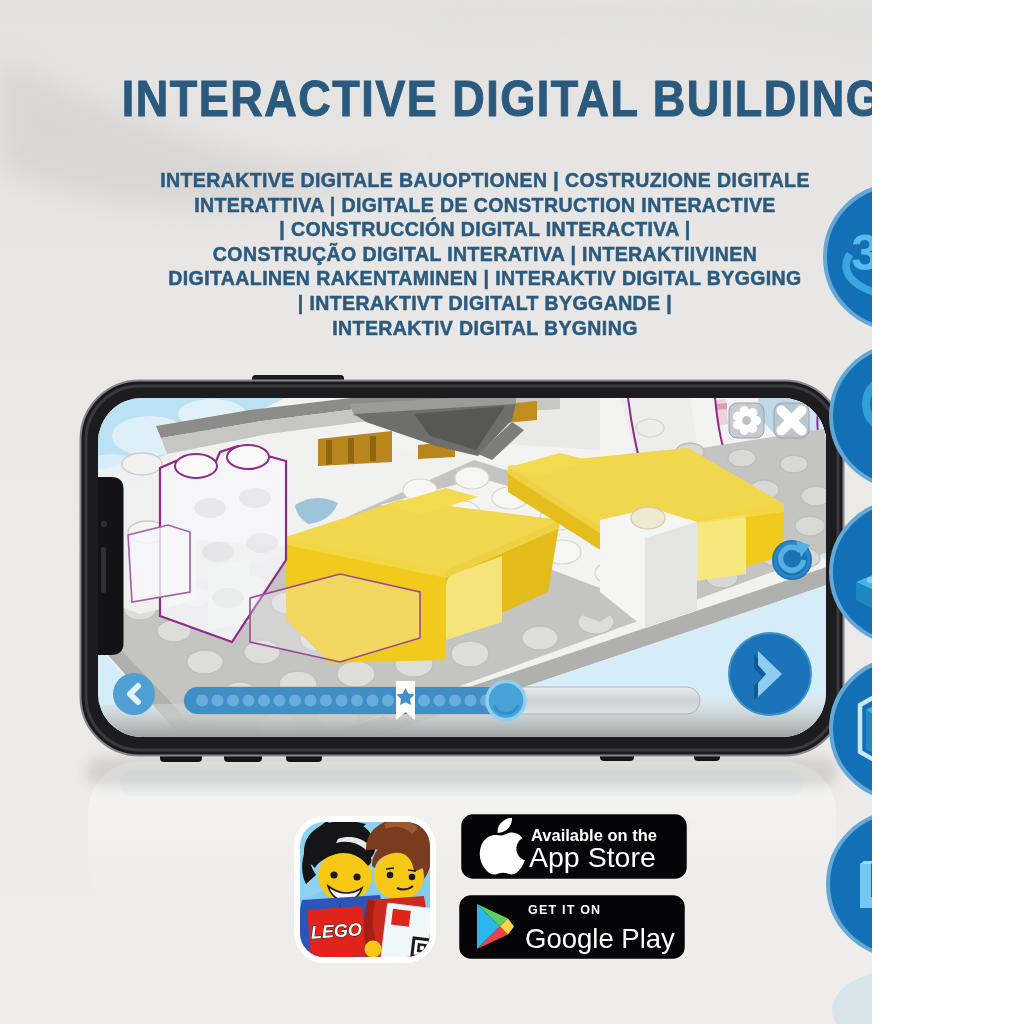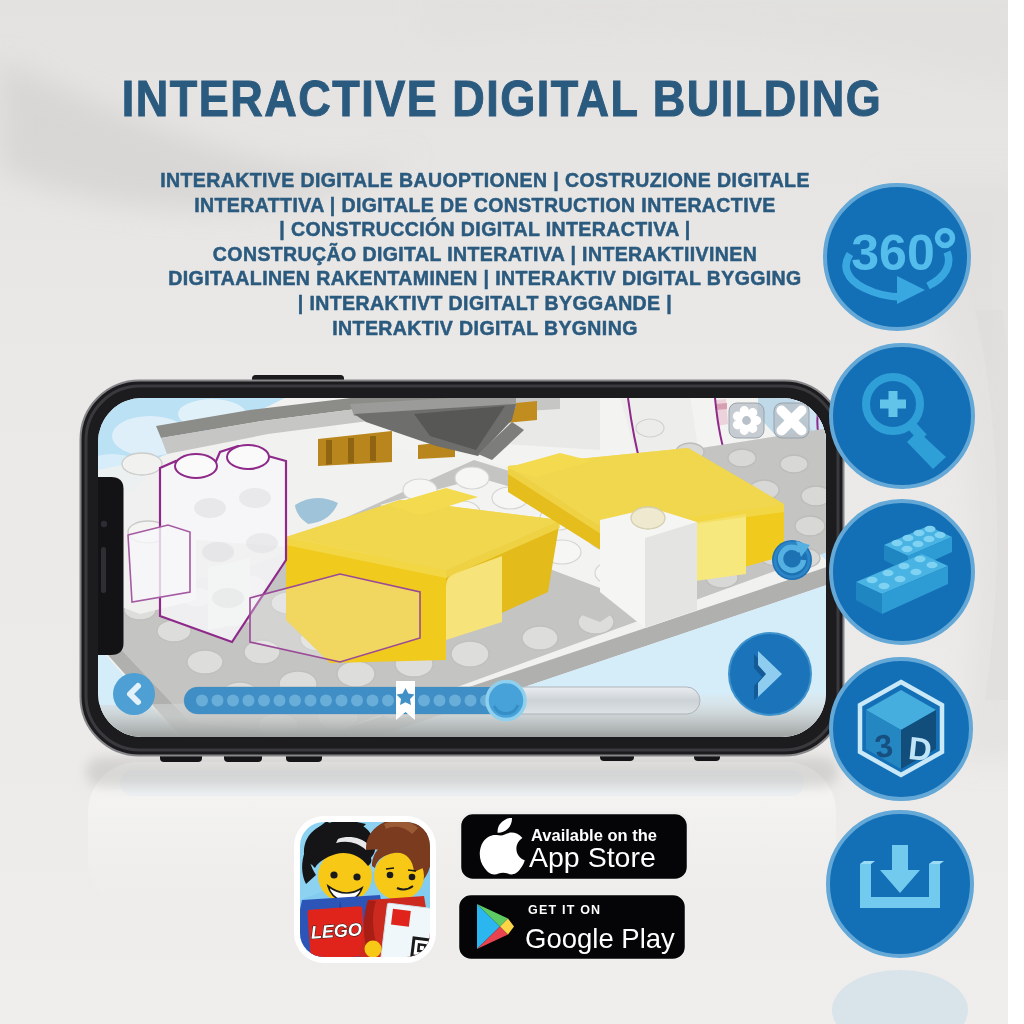--- a/index.html
+++ b/index.html
@@ -1,16 +1,16 @@
 <!DOCTYPE html>
 <html><head>
 <meta charset="utf-8">
 <style>
   html,body{margin:0;padding:0;}
-  #stage{position:relative;width:1008px;height:1024px;overflow:hidden;
+  #stage{position:relative;width:872px;height:1024px;overflow:hidden;
     background:#e9e8e6;font-family:"Liberation Sans", sans-serif;}
   .ttl{position:absolute;left:0;top:70px;width:1004px;text-align:center;
     color:#2b5a7f;font-weight:bold;font-size:45px;letter-spacing:1.5px;transform:scaleY(1.12);transform-origin:0 0;-webkit-text-stroke:0.9px #2b5a7f;}
   .sub{position:absolute;left:0;top:168px;width:970px;text-align:center;
     color:#2b5a7f;font-weight:bold;font-size:19.5px;letter-spacing:0.4px;line-height:24.6px;-webkit-text-stroke:0.5px #2b5a7f;}
   svg{position:absolute;left:0;top:0;}
 </style>
 </head>
 <body>
 <div id="stage">

